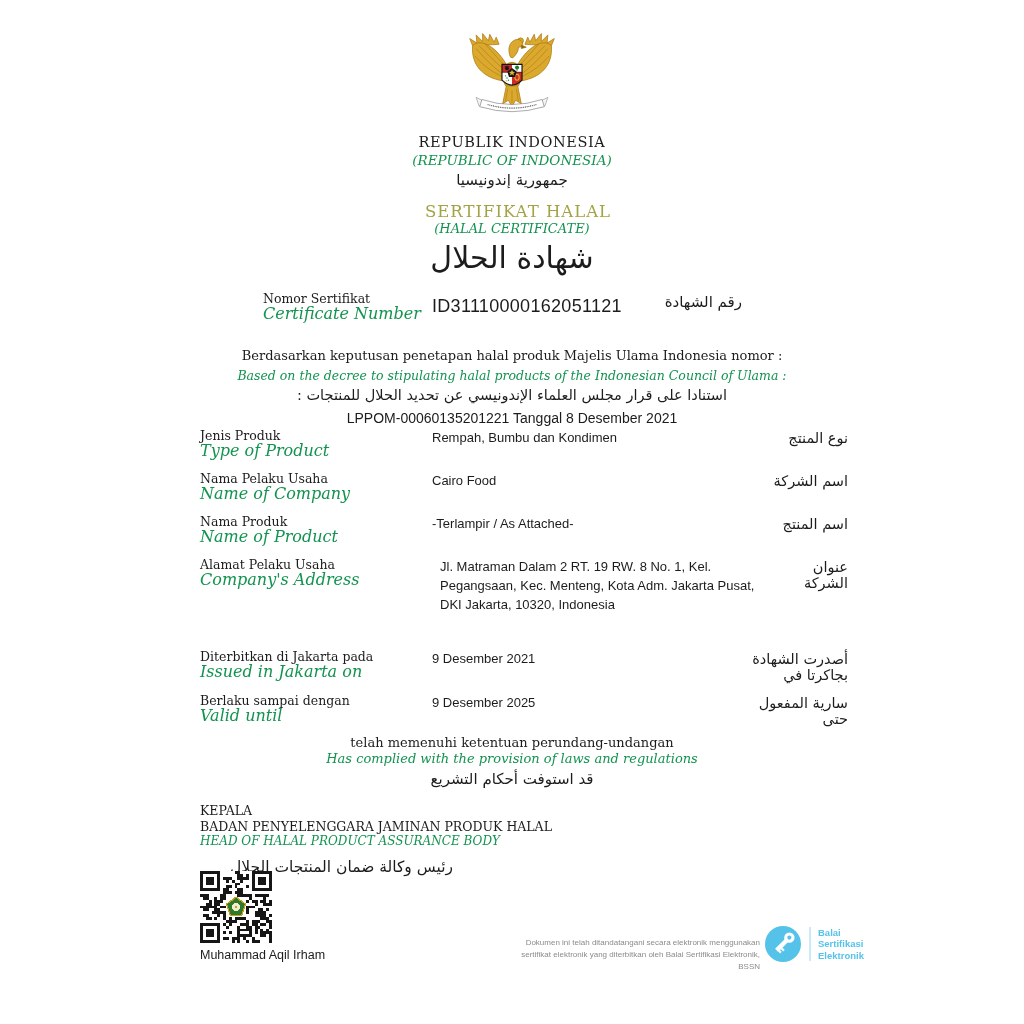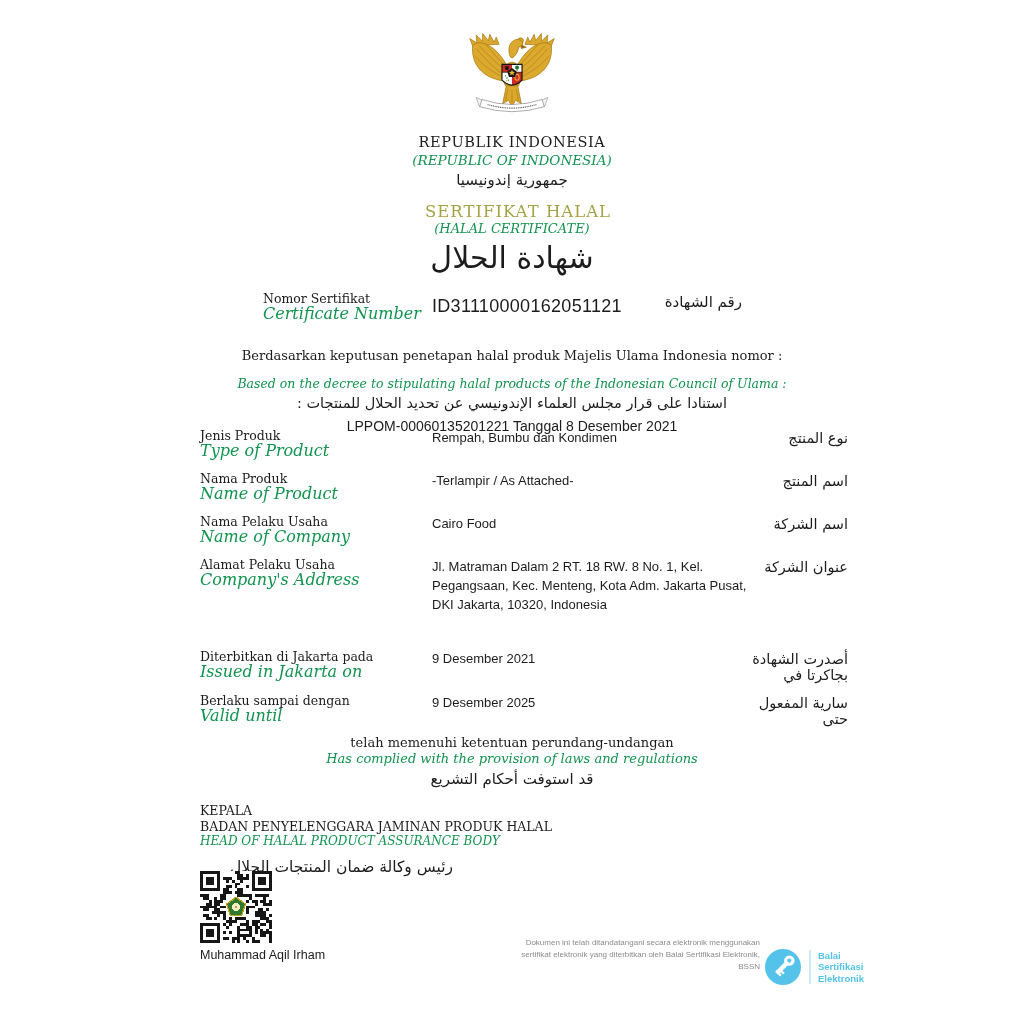--- a/index.html
+++ b/index.html
@@ -33,27 +33,27 @@
   .lbl    { font-family:"DejaVu Serif","Liberation Serif",serif; font-size:12.5px; line-height:15px; }
   .lbl-en { font-family:"DejaVu Serif","Liberation Serif",serif; font-style:italic; color:#12934F; font-size:16px; line-height:15px; }
 
   .cert-row { top:291px; }
   .cert-row .col-label { padding-left:63px; }
   .cert-row .col-value { font-size:18px; letter-spacing:.3px; padding-top:2px; flex-basis:232px; width:232px; }
   .cert-row .col-ar { padding-right:106px; font-size:15px; }
 
   .decree { top:348px; }
   .decree .l1 { font-size:13px; }
-  .decree .l2 { font-size:12.5px; margin-top:13px; }
+  .decree .l2 { font-size:12.5px; margin-top:5px; }
   .decree .l3 { font-size:14.5px; margin-top:4px; }
   .decree .l4 { font-size:14px; margin-top:7px; }
 
   .fields { top:428px; }
   .fields .row { margin-bottom:13px; }
-  .fields .row.addr { margin-bottom:0; }
+  .fields .row.addr { margin-bottom:0;gap:8px; }
 
   .validity { top:649px; }
   .validity .row { margin-bottom:10px; }
 
   .compliance { top:735px; }
   .compliance .l1 { font-size:13px; }
   .compliance .l2 { font-size:13px; margin-top:1px; }
   .compliance .l3 { font-size:15px; margin-top:4px; }
 
   .signer { top:803px; }
@@ -61,21 +61,21 @@
   .signer .t-en { font-family:"DejaVu Serif","Liberation Serif",serif; font-style:italic; color:#12934F; font-size:12px; line-height:15px; }
   .signer .t-ar { direction:rtl; display:inline-block; margin-top:9px; margin-left:30px; font-size:15.5px; }
 
   .qr-wrap { top:871px; left:200px; width:72px; height:72px; }
   .signer-name { top:948px; left:200px; font-size:12.5px; }
 
   .footer-note {
     top:937px; left:500px; width:260px; text-align:right;
     font-size:8px; line-height:1.5; color:#8b8b8b;
   }
-  .bsre { top:948px; left:764px; display:flex; align-items:center; gap:7px; }
+  .bsre { top:925px; left:764px; display:flex; align-items:center; gap:7px; }
   .bsre .divider { width:2px; height:34px; background:#C9EBF8; }
   .bsre .bsre-text {
     width:62px; font-size:9.5px; font-weight:bold; color:#55C3E9; line-height:1.18;
   }
 </style>
 </head>
 <body>
 
 <div class="abs" style="top:30px; left:50%; transform:translateX(-50%); width:86px; height:96px;">
   <svg viewBox="0 0 120 130" width="86" height="96">
@@ -171,40 +171,40 @@
   <div class="row">
     <div class="col-label">
       <div class="lbl">Jenis Produk</div>
       <div class="lbl-en">Type of Product</div>
     </div>
     <div class="col-value">Rempah, Bumbu dan Kondimen</div>
     <div class="col-ar ar">نوع المنتج</div>
   </div>
   <div class="row">
     <div class="col-label">
+      <div class="lbl">Nama Pelaku Usaha</div>
+      <div class="lbl-en">Name of Company</div>
+    </div>
+    <div class="col-value">Cairo Food</div>
+    <div class="col-ar ar">اسم الشركة</div>
+  </div>
+  <div class="row">
+    <div class="col-label">
       <div class="lbl">Nama Produk</div>
       <div class="lbl-en">Name of Product</div>
     </div>
     <div class="col-value">-Terlampir / As Attached-</div>
     <div class="col-ar ar">اسم المنتج</div>
   </div>
-  <div class="row">
-    <div class="col-label">
-      <div class="lbl">Nama Pelaku Usaha</div>
-      <div class="lbl-en">Name of Company</div>
-    </div>
-    <div class="col-value">Cairo Food</div>
-    <div class="col-ar ar">اسم الشركة</div>
-  </div>
   <div class="row addr">
     <div class="col-label">
       <div class="lbl">Alamat Pelaku Usaha</div>
       <div class="lbl-en">Company's Address</div>
     </div>
-    <div class="col-value">Jl. Matraman Dalam 2 RT. 18 RW. 8 No. 1, Kel. Pegangsaan, Kec. Menteng, Kota Adm. Jakarta Pusat, DKI Jakarta, 10320, Indonesia</div>
+    <div class="col-value">Jl. Matraman Dalam 2 RT. 19 RW. 8 No. 1, Kel. Pegangsaan, Kec. Menteng, Kota Adm. Jakarta Pusat, DKI Jakarta, 10320, Indonesia</div>
     <div class="col-ar ar">عنوان الشركة</div>
   </div>
 </div>
 
 <div class="abs content validity">
   <div class="row">
     <div class="col-label">
       <div class="lbl">Diterbitkan di Jakarta pada</div>
       <div class="lbl-en">Issued in Jakarta  on</div>
     </div>

